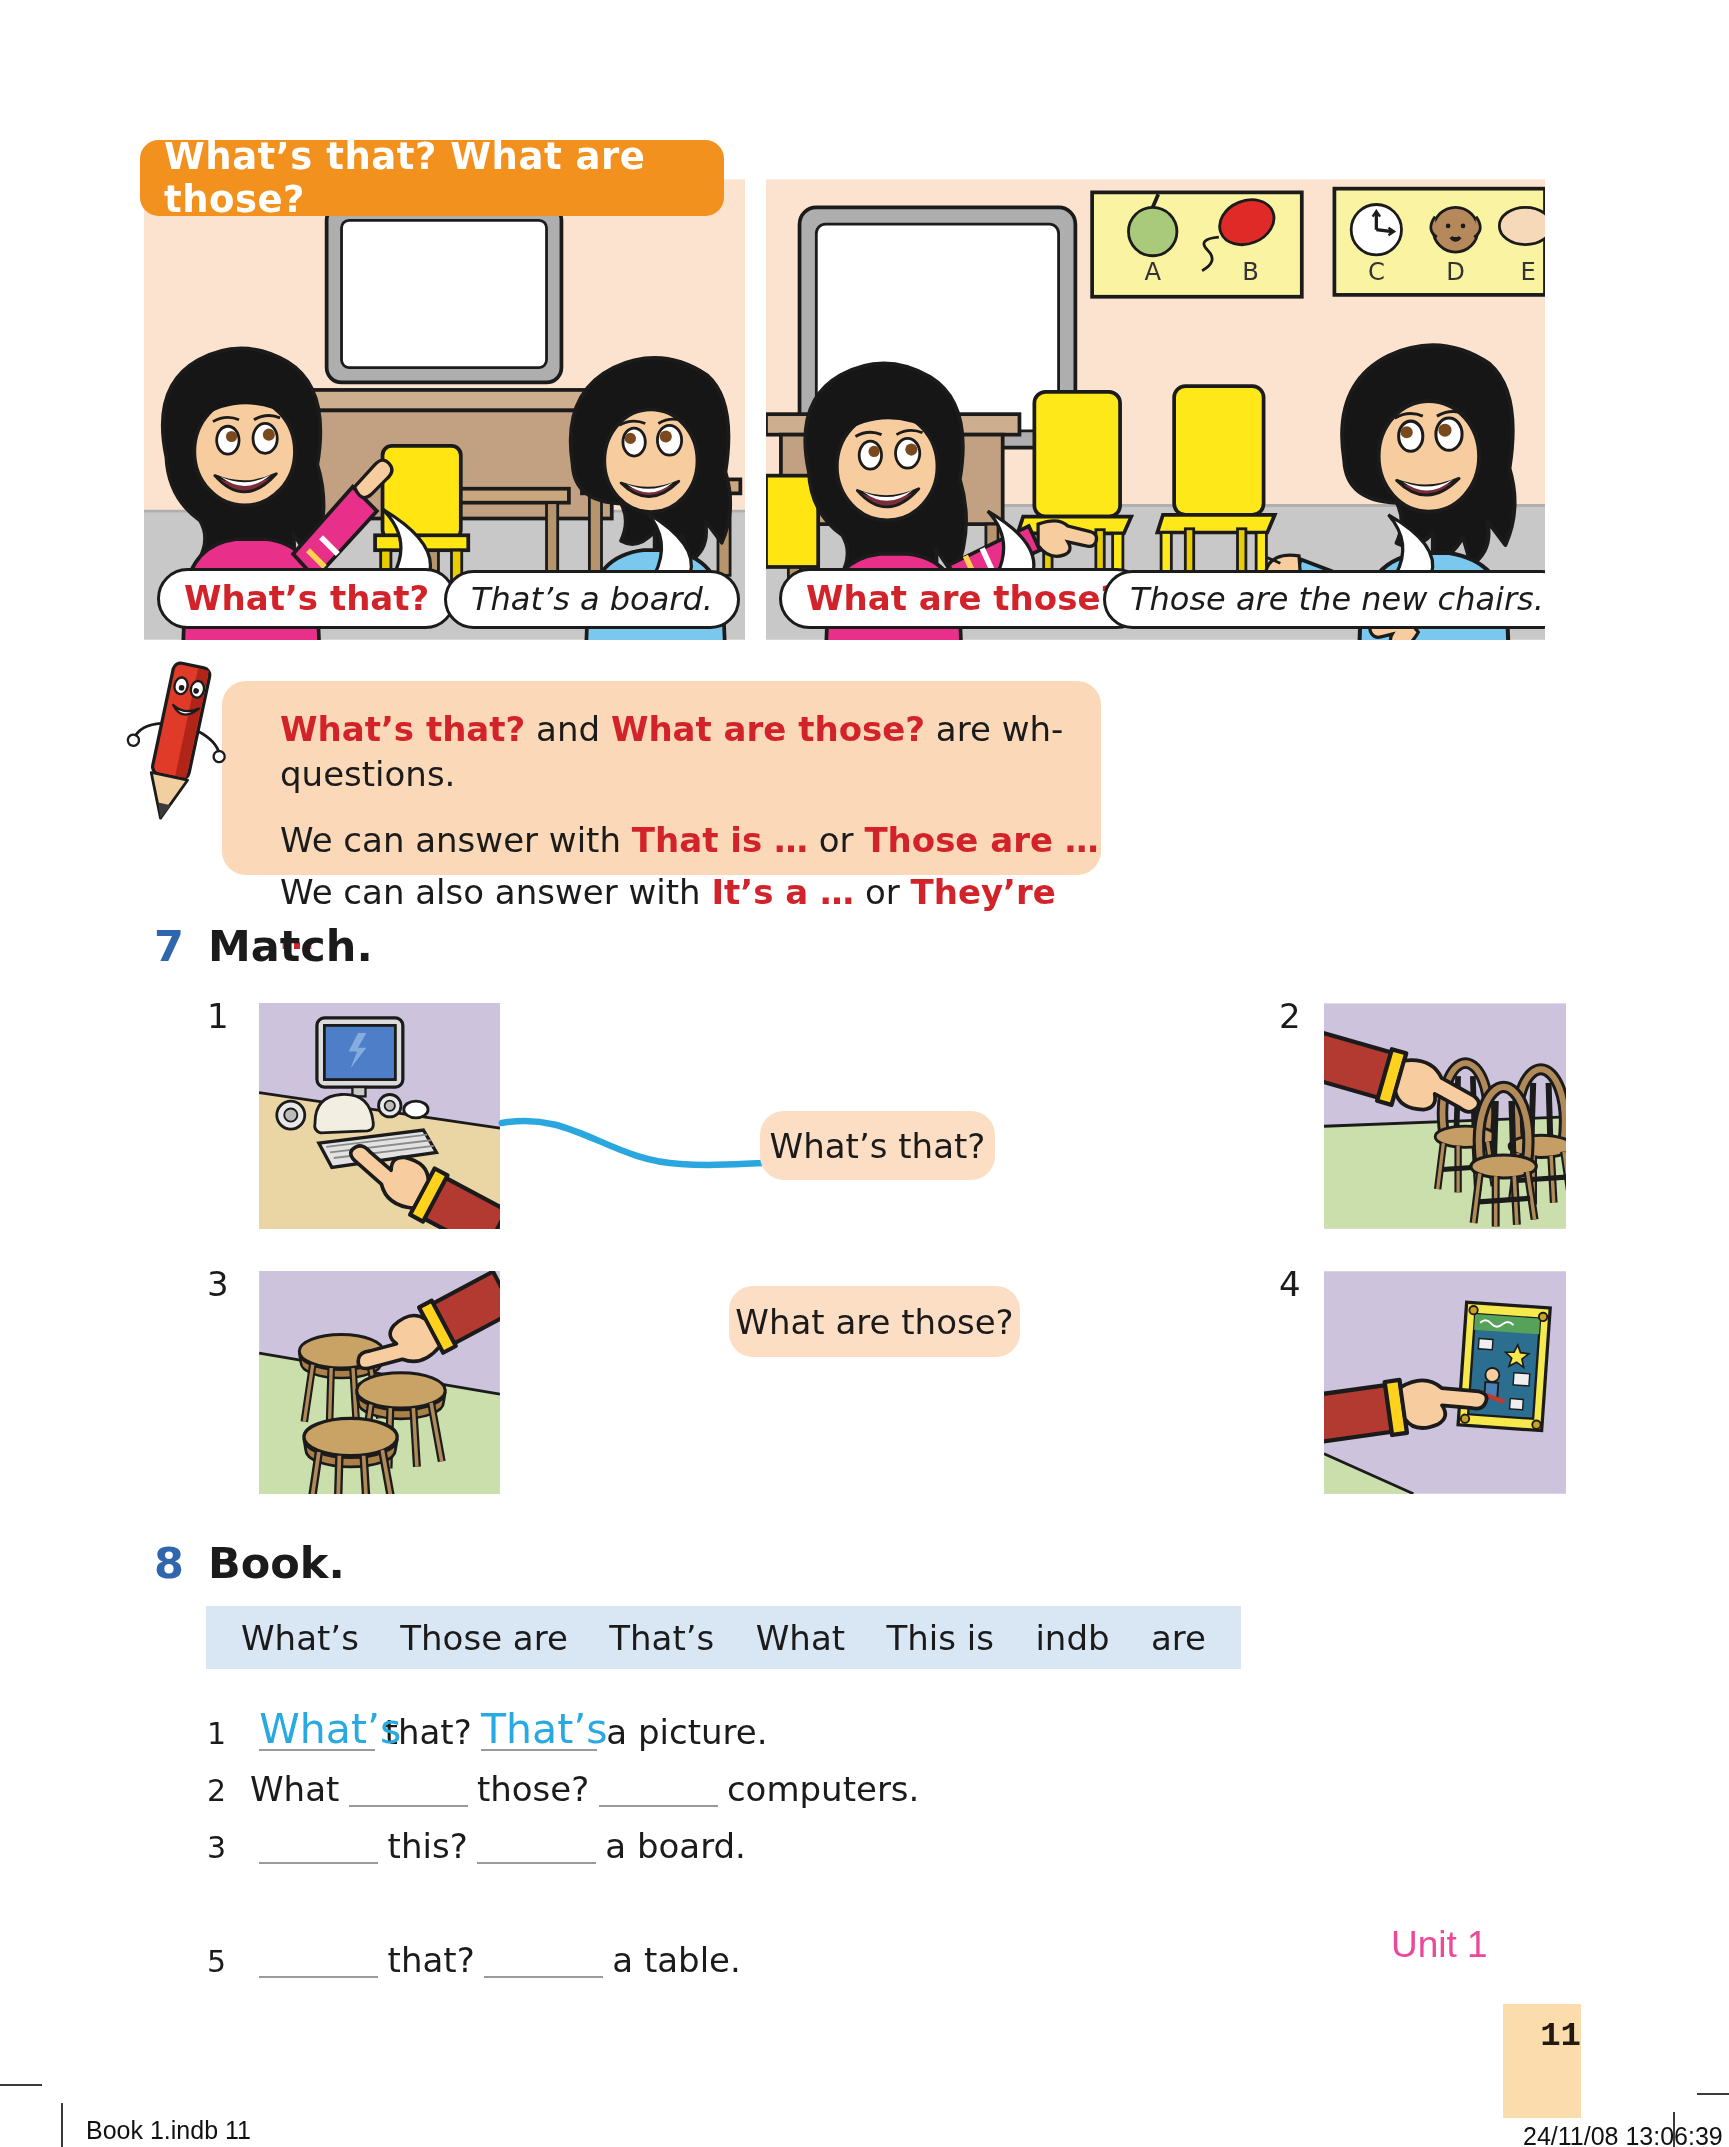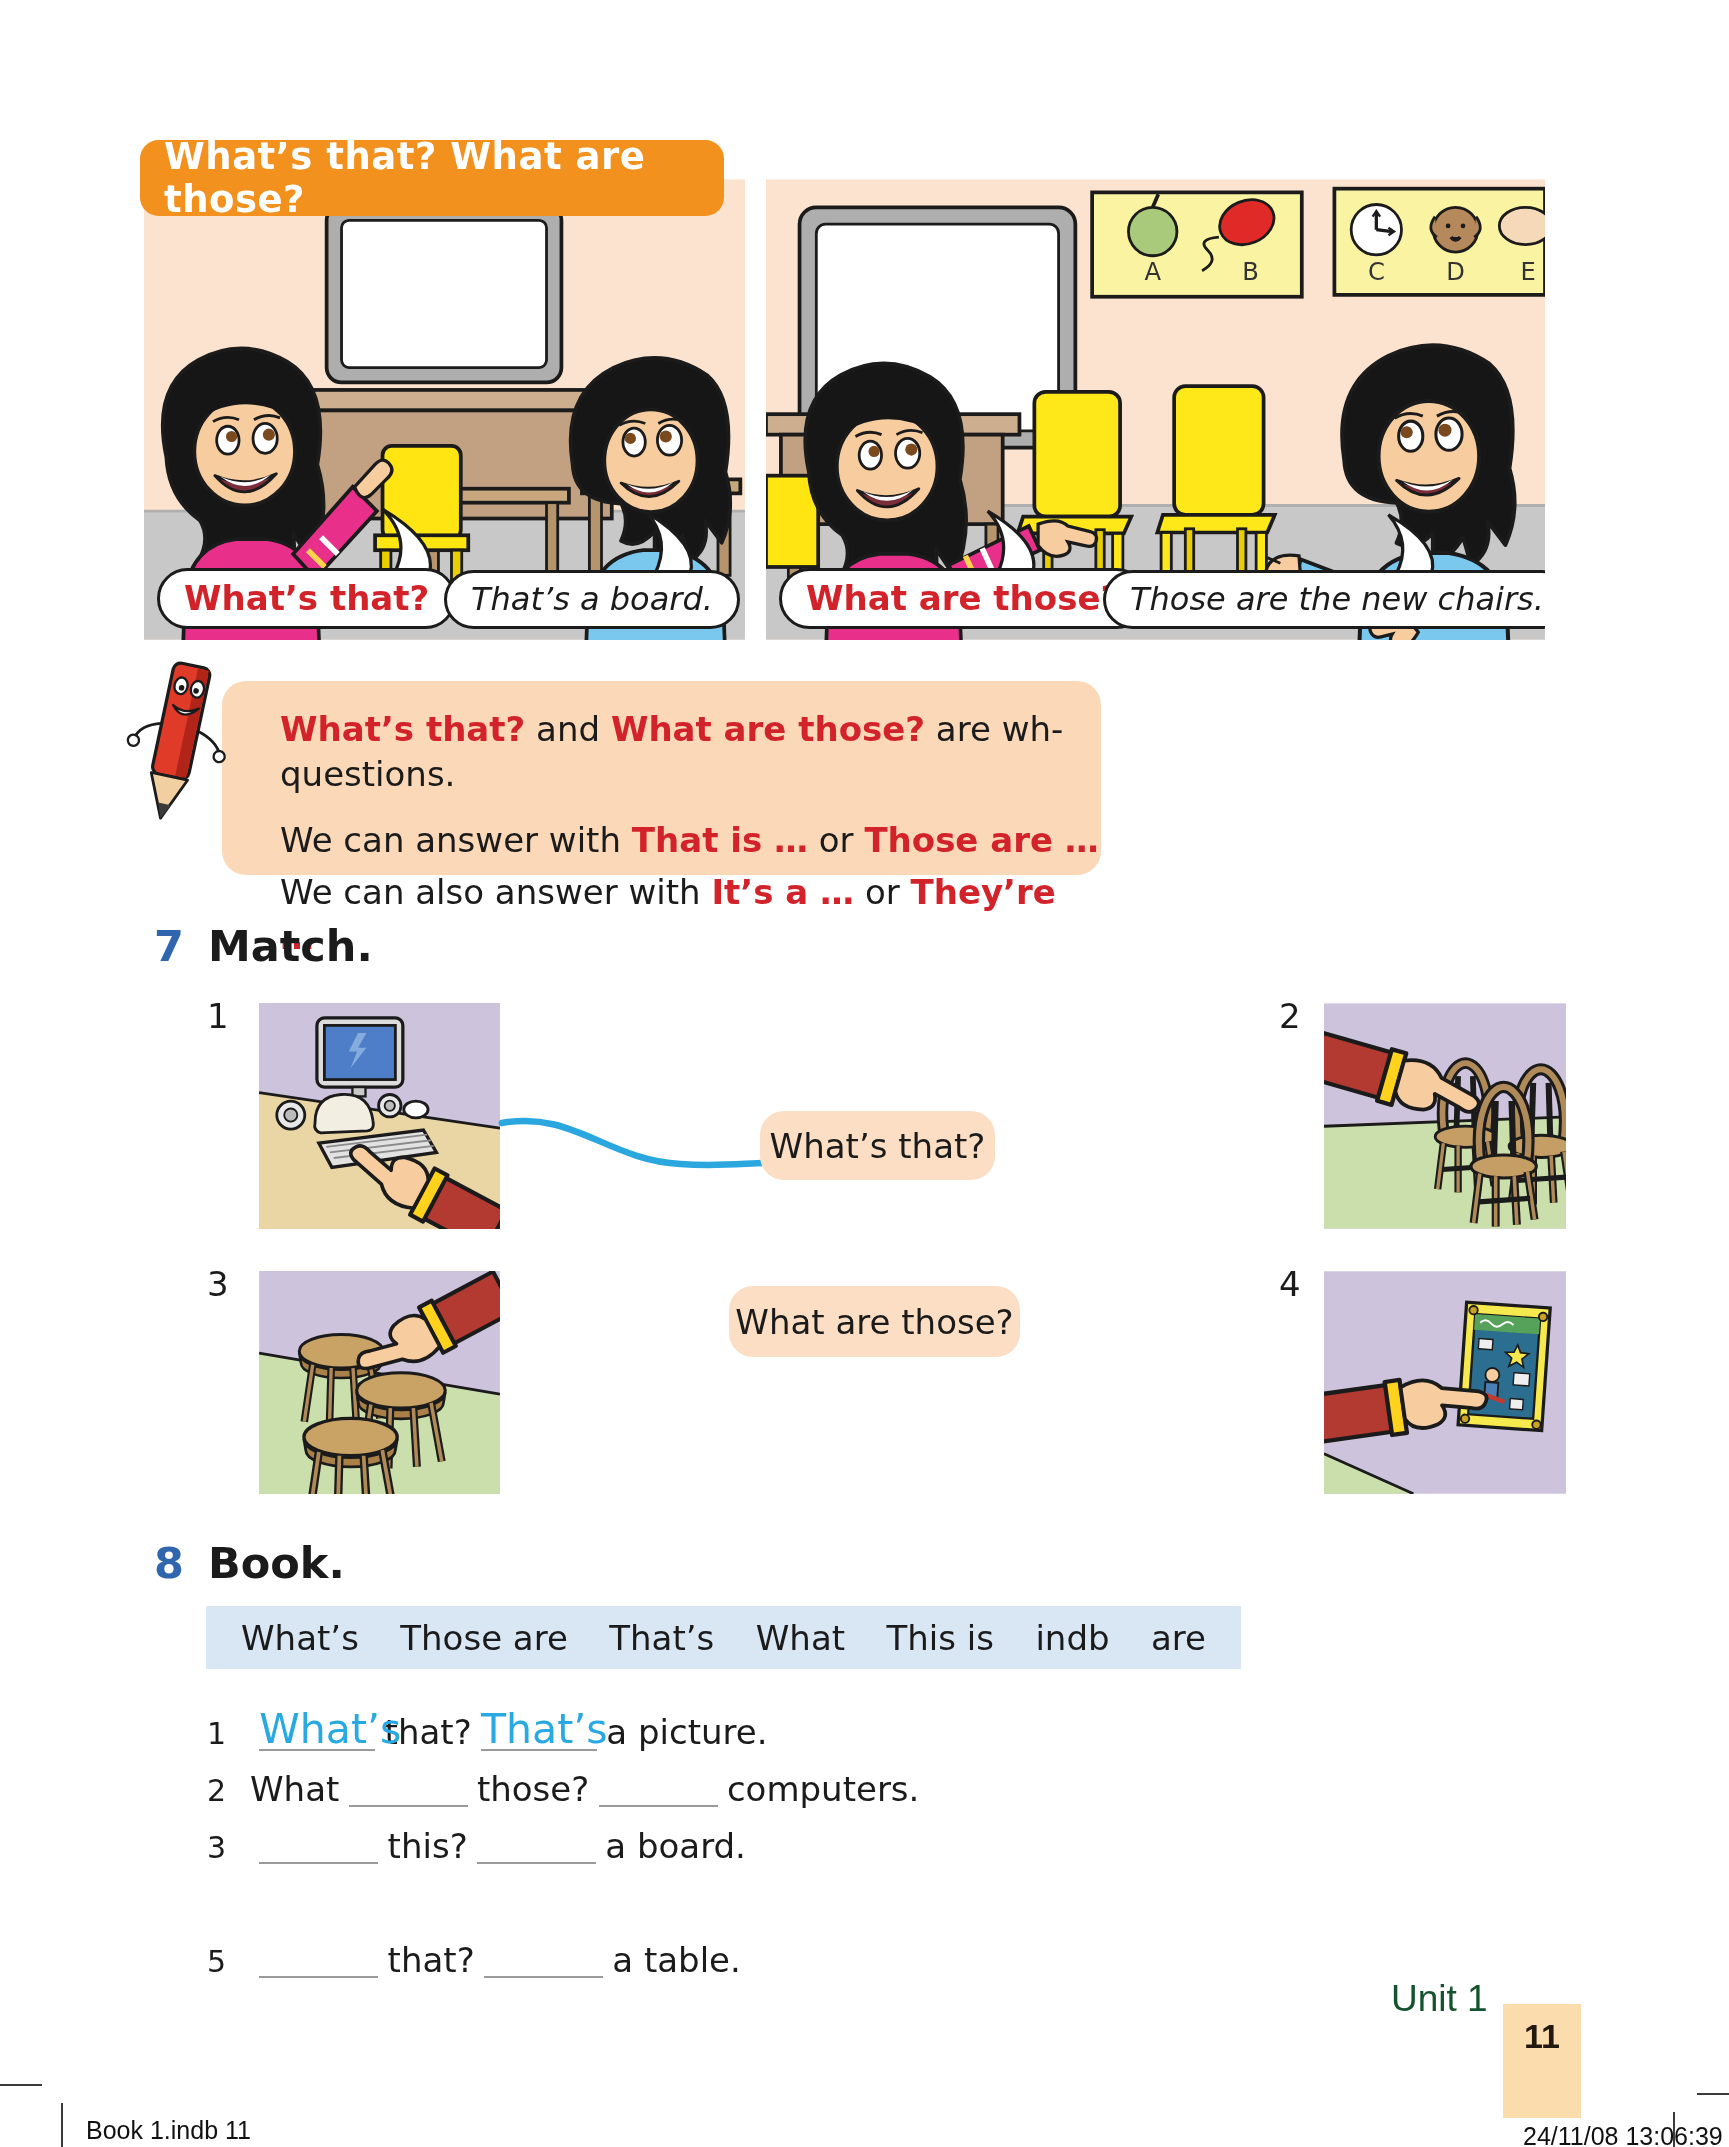--- a/index.html
+++ b/index.html
@@ -37,24 +37,24 @@
   .wordbank{position:absolute;left:206px;top:1606px;width:1035px;height:63px;background:#D9E6F4;
             display:flex;align-items:center;justify-content:space-between;padding:0 35px;
             box-sizing:border-box;font-size:34px;color:#1b1b1b;}
   .sentence{position:absolute;left:207px;white-space:nowrap;font-size:34px;color:#1b1b1b;}
   .snum{display:inline-block;width:43px;font-size:30px;}
   .blank{display:inline-block;width:119px;border-bottom:2.8px solid #9a9a9a;margin:0 9.3px;height:37px;
          vertical-align:-5.6px;text-align:center;}
   .blank.answered{width:116px;}
   .ans{font-size:41px;color:#29A9E1;position:relative;top:-7.5px;}
   
-  .unit{position:absolute;left:1391px;top:1978px;font-size:37px;color:#14532d;font-family:"Liberation Sans",sans-serif;}
+  .unit{position:absolute;left:1391px;top:1924px;font-size:37px;color:#ec4899;font-family:"Liberation Sans",sans-serif;}
   .pagebox{position:absolute;left:1503px;top:2004px;width:78px;height:114px;background:#FBDCAD;}
-  .pagenum{text-align:center;margin-top:13px;font-size:34px;font-weight:bold;color:#221a10;
-           font-family:Liberation Sans, sans-serif;}
+  .pagenum{text-align:right;margin-top:13px;font-size:34px;font-weight:bold;color:#221a10;
+           font-family:Liberation Mono, monospace;}
   .printline{position:absolute;font-size:25px;color:#111;font-family:"Liberation Sans",sans-serif;}
   .print-l{left:86px;top:2116px;} .print-r{left:1523px;top:2122px;}
   .cropmark{position:absolute;background:#3a3a3a;}
   .cm-hl{left:0;top:2084px;width:42px;height:1.9px;}
   .cm-vl{left:61px;top:2103px;width:1.9px;height:45px;}
   .cm-hr{left:1697px;top:2093px;width:33px;height:1.9px;}
   .cm-vr{left:1673px;top:2112px;width:1.9px;height:35px;}
   .pletter{font-size:26px;fill:#333;font-family:"DejaVu Sans",sans-serif;}
 </style>
 </head>

